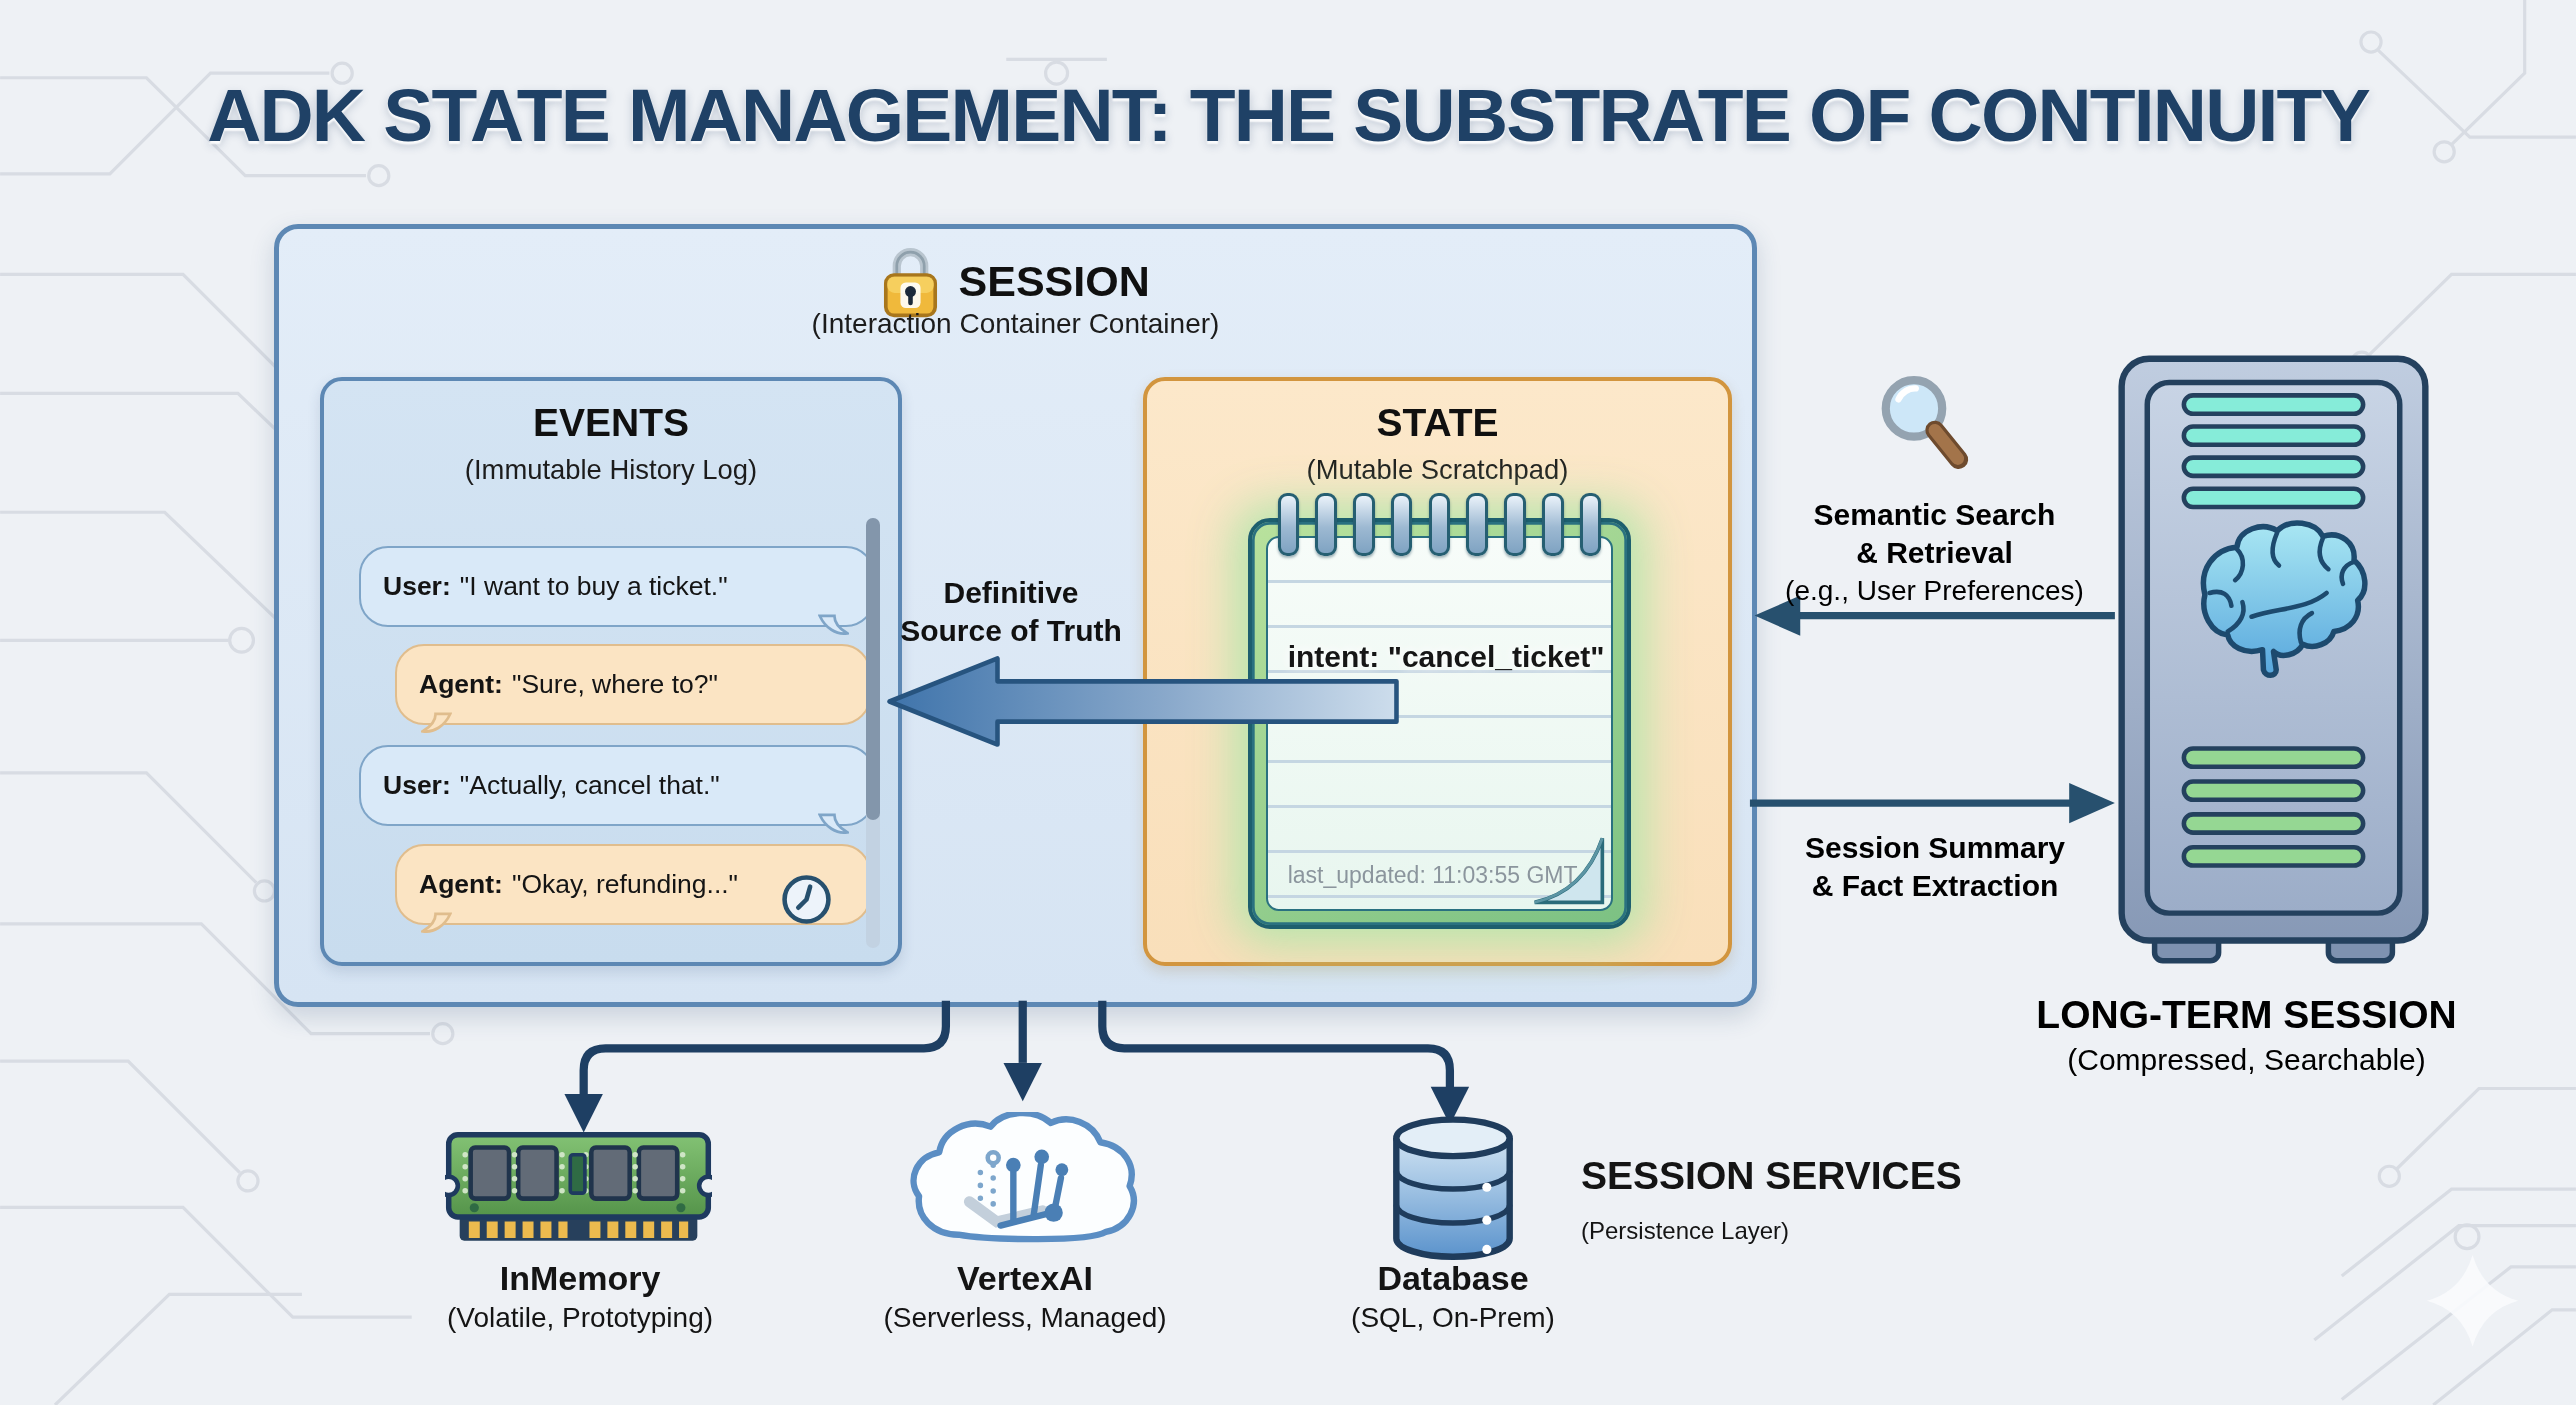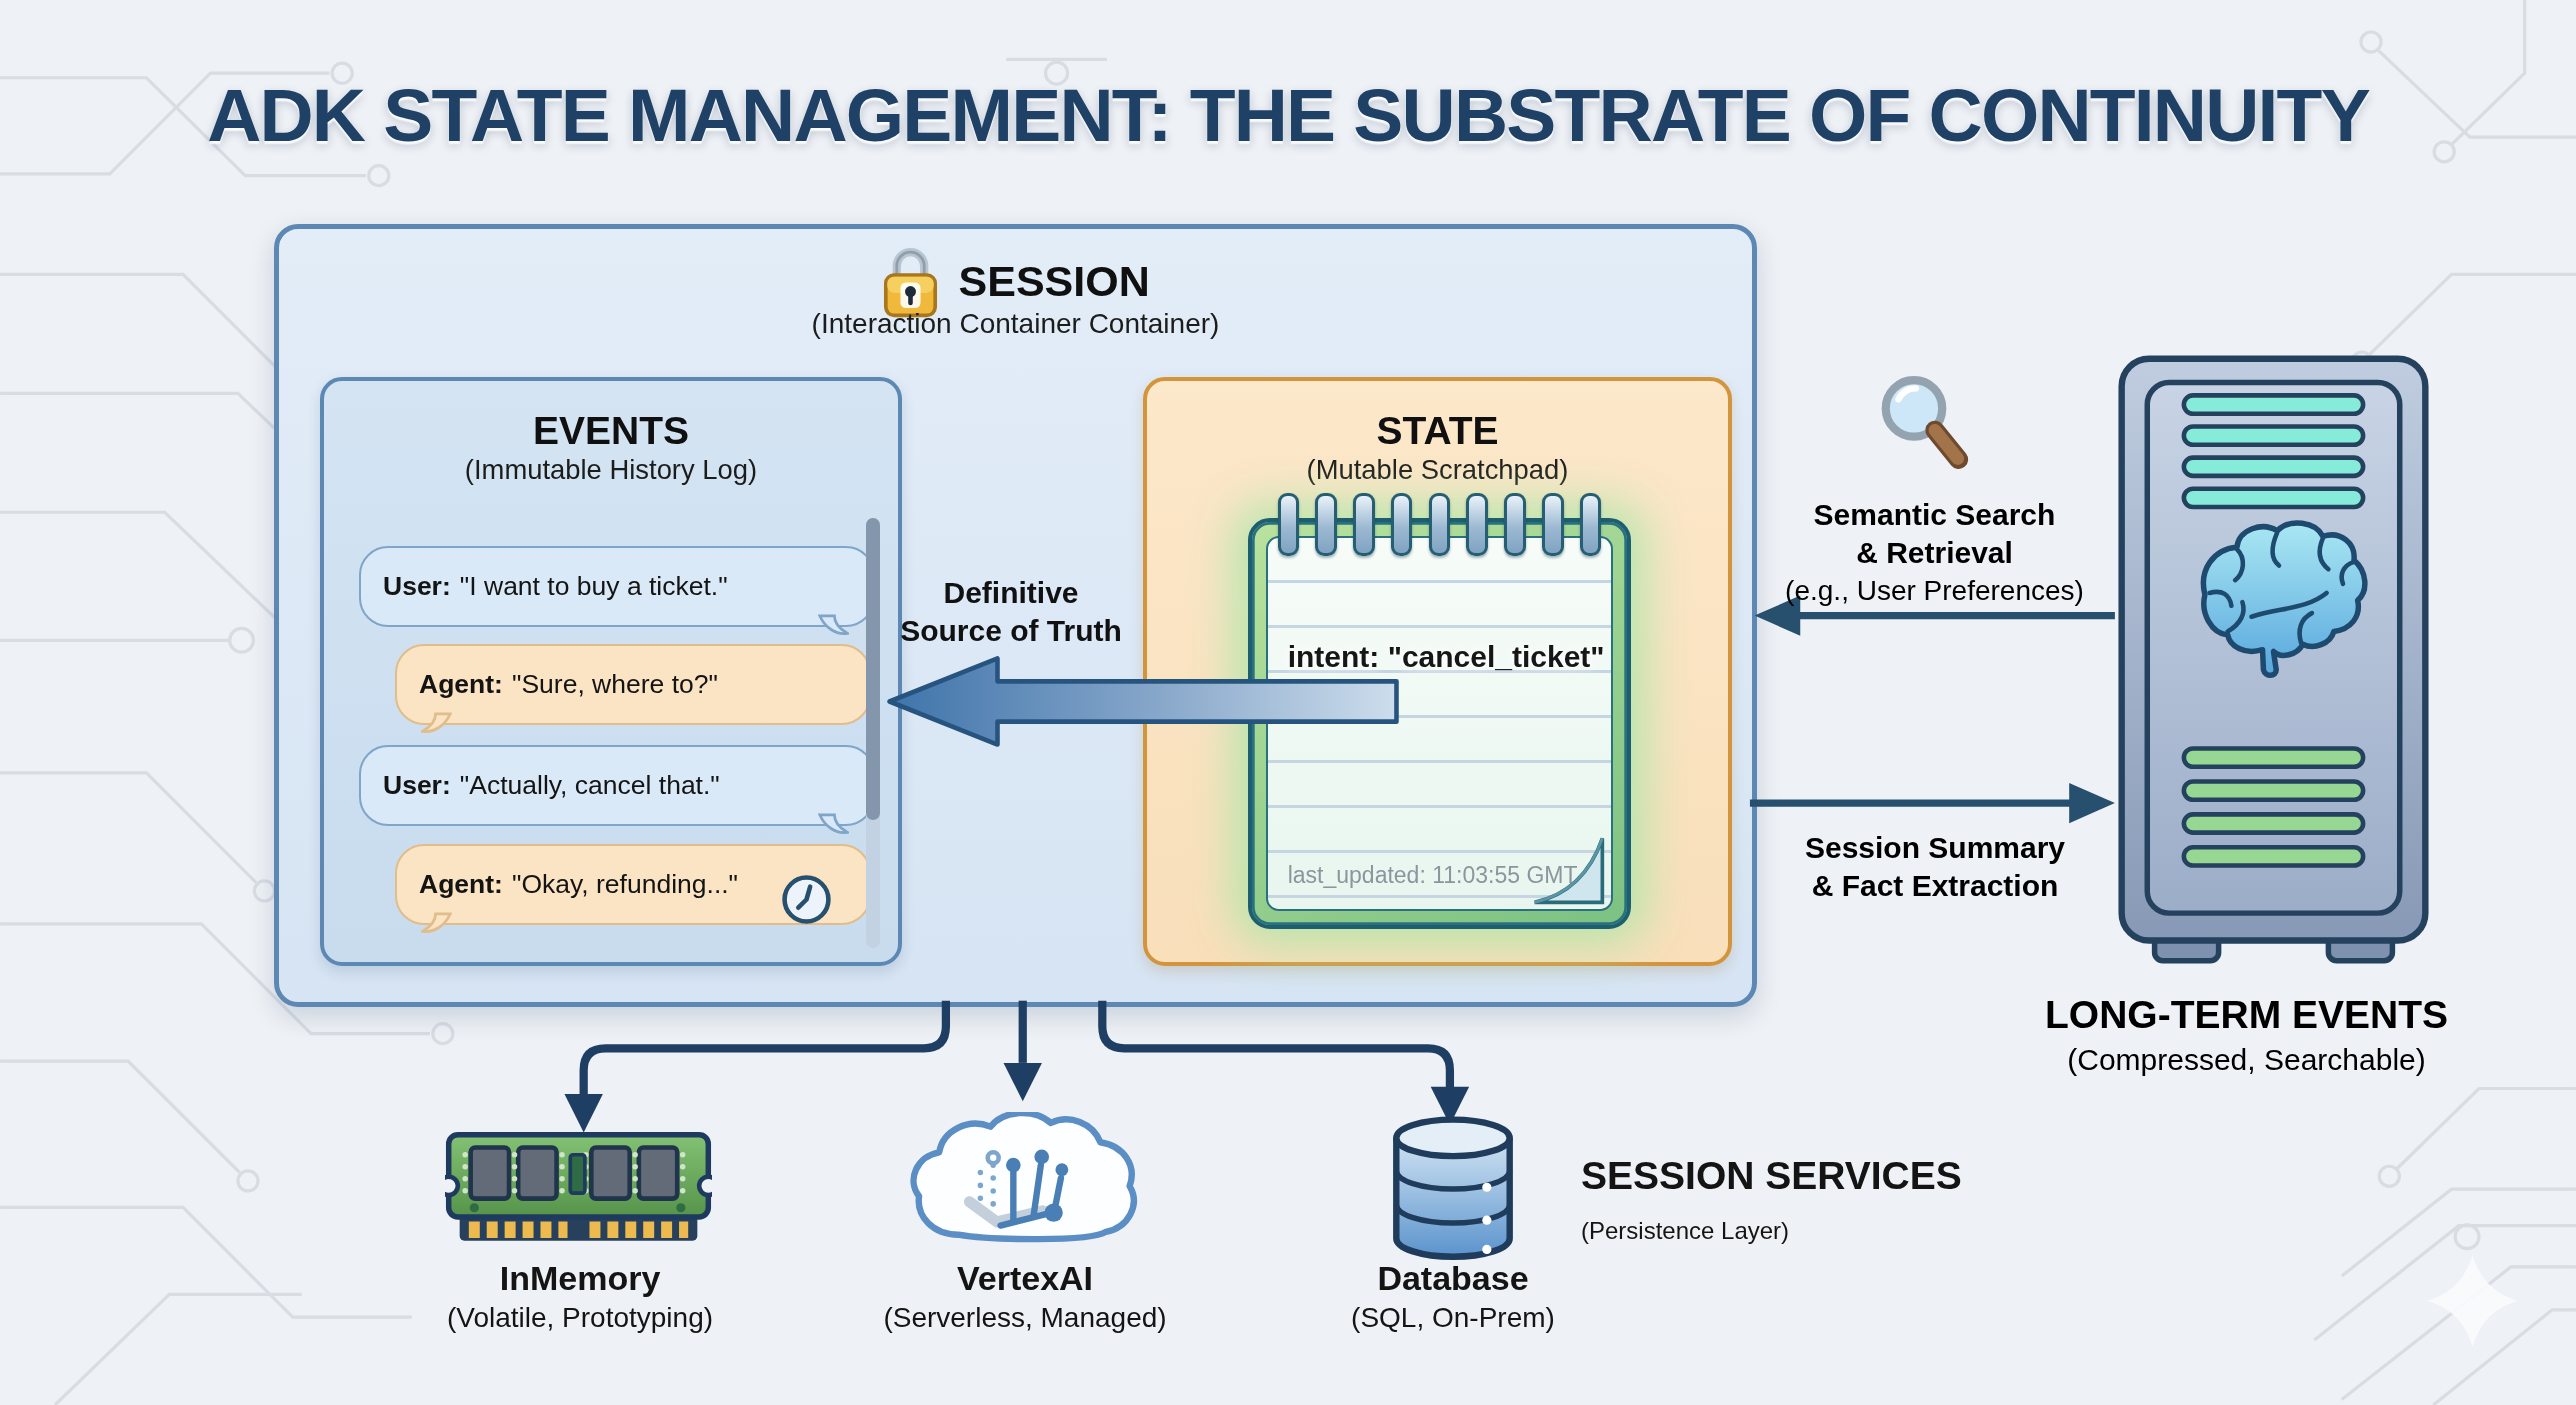--- a/index.html
+++ b/index.html
@@ -26,21 +26,21 @@
   .session-title{font-size:43px;font-weight:700;color:#101010;}
   .session-sub{position:absolute;left:0;top:79px;width:100%;text-align:center;
                font-size:28px;color:#1c1c1c;}
 
   
   .panel{position:absolute;top:148px;height:581px;border-radius:22px;}
   #events{left:41px;width:574px;background:linear-gradient(180deg,#d4e4f3,#c8dcee);
           border:4.6px solid #5d88b4;box-shadow:0 5.5px 12.8px rgba(40,70,110,.15);}
   #state{left:864px;width:581px;background:linear-gradient(180deg,#fce8ca,#f9dfba);
          border:4.6px solid #d2953e;box-shadow:0 5.5px 12.8px rgba(150,100,30,.18);}
-  .panel h2{margin:0;position:absolute;top:28px;left:0;width:100%;text-align:center;
+  .panel h2{margin:0;position:absolute;top:20px;left:0;width:100%;text-align:center;
             font-size:39px;font-weight:700;color:#101010;}
   .panel .psub{position:absolute;top:73px;left:0;width:100%;text-align:center;
                font-size:27.4px;color:#1c1c1c;}
 
   
   .bubble{position:absolute;left:35px;height:77px;border-radius:29px;
           display:flex;align-items:center;padding:0 22px;font-size:26.5px;white-space:nowrap;}
   .bubble .spk{font-weight:700;margin-right:9.1px;}
   .bubble.user{width:468px;background:#d9e9f8;border:2.7px solid #7fa5c8;}
   .bubble.agent{width:428px;background:#fbe4c3;border:2.7px solid #e0bd8d;margin-left:36px;}
@@ -332,21 +332,21 @@
   </g>
   <g fill="#95d793" stroke="#24415e" stroke-width="5">
     <rect x="72" y="430" width="196" height="20" rx="10"></rect>
     <rect x="72" y="466" width="196" height="20" rx="10"></rect>
     <rect x="72" y="502" width="196" height="20" rx="10"></rect>
     <rect x="72" y="538" width="196" height="20" rx="10"></rect>
   </g>
 </svg>
 
 <div id="ltm-label" class="rlabel">
-  <div class="t">LONG-TERM EVENTS</div>
+  <div class="t">LONG-TERM SESSION</div>
   <div class="s">(Compressed, Searchable)</div>
 </div>
 
 <svg class="abs icon" style="left:445px;top:1131px;" width="267" height="117" viewBox="0 0 292 128">
   <defs>
     <linearGradient id="ramGrad" x1="0" y1="0" x2="0" y2="1">
       <stop offset="0" stop-color="#83c274"></stop>
         <stop offset="1" stop-color="#55944a"></stop>
     </linearGradient>
   </defs>

